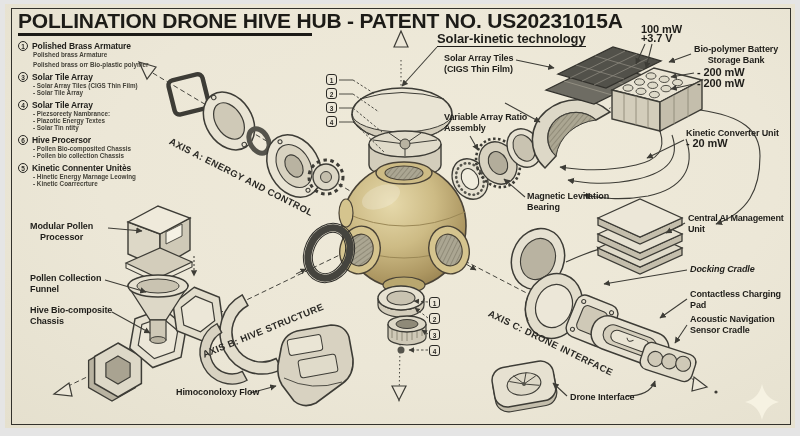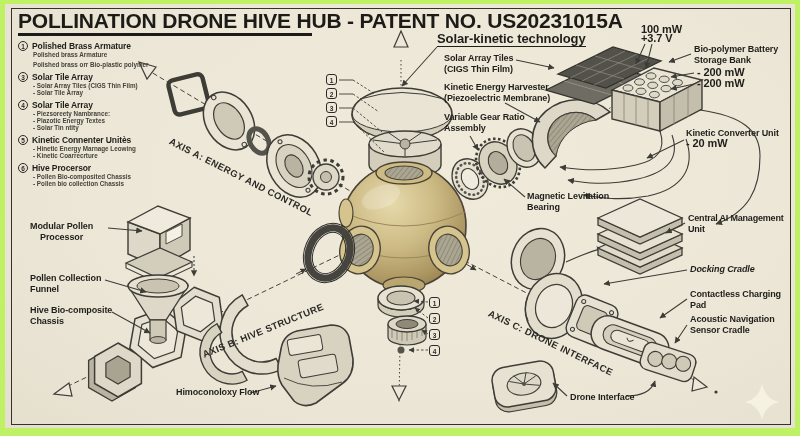--- a/index.html
+++ b/index.html
@@ -1,16 +1,16 @@
 <!DOCTYPE html>
 <html><head>
 <meta charset="utf-8">
 <style>
   html,body{margin:0;padding:0;background:#21201c;}
-  .page{position:relative;width:800px;height:436px;background:#bef264;overflow:hidden;
+  .page{position:relative;width:800px;height:436px;background:#e5e5e5;overflow:hidden;
         font-family:"Liberation Sans",sans-serif;}
   .paper{position:absolute;left:5px;top:4px;right:5px;bottom:8px;
          background:radial-gradient(ellipse at 55% 40%, #efead9 0%, #ece7d7 55%, #e5e0ce 100%);}
   .frame{position:absolute;left:11px;top:8px;right:9px;bottom:11px;
          border:1.4px solid #33322c;pointer-events:none;}
   .artwork{position:absolute;left:0;top:0;}
   .title{position:absolute;left:18px;top:9px;font-weight:700;font-size:21px;
          letter-spacing:-0.2px;color:#1c1b17;white-space:nowrap;}
   .title-underline{position:absolute;left:18px;top:33px;width:294px;height:2.6px;background:#1c1b17;}
   .parts-list{position:absolute;left:18px;top:41px;width:180px;}
@@ -362,46 +362,44 @@
       <div class="pl-head">
           <span class="pl-num">4</span>
           <span class="pl-name">Solar Tile Array</span>
         </div>
       <div class="pl-det">- Piezsoreety Nambrance:</div>
       <div class="pl-det">- Plazotic Energy Textes</div>
       <div class="pl-det">- Solar Tin ntity</div>
     </div>
     <div class="pl-item">
       <div class="pl-head">
+          <span class="pl-num">6</span>
+          <span class="pl-name">Hive Procersor</span>
+        </div>
+      <div class="pl-det">- Pollen Bio-composited Chassis</div>
+      <div class="pl-det">- Pollen bio collection Chassis</div>
+    </div>
+    <div class="pl-item">
+      <div class="pl-head">
           <span class="pl-num">5</span>
           <span class="pl-name">Kinetic Connenter Unitès</span>
         </div>
       <div class="pl-det">- Hinetic Energy Marnage Leowing</div>
       <div class="pl-det">- Kinetic Coarrecrture</div>
     </div>
-    <div class="pl-item">
-      <div class="pl-head">
-          <span class="pl-num">6</span>
-          <span class="pl-name">Hive Procersor</span>
-        </div>
-      <div class="pl-det">- Pollen Bio-composited Chassis</div>
-      <div class="pl-det">- Pollen bio collection Chassis</div>
-    </div>
   </div>
 
   <div class="lbl heading" style="left:437px;top:34px;">Solar-kinetic technology</div>
   <div class="lbl" style="left:444px;top:53px;">Solar Array Tiles
 (CIGS Thin Film)</div>
-  <div class="lbl" style="left:444px;top:82px;">Kinetic Energy Harvester
-(Piezoelectric Membrane)</div>
-  <div class="lbl" style="left:444px;top:112px;">Variable Gear Ratio
+  <div class="lbl" style="left:444px;top:112px;">Variable Array Ratio
 Assembly</div>
   <div class="lbl small" style="left:641px;top:25px;">100 mW
 +3.7 V</div>
-  <div class="lbl" style="left:694px;top:44px;">Bio-polymer Battery
+  <div class="lbl" style="left:694px;top:44px;text-align:center;">Bio-polymer Battery
 Storage Bank</div>
   <div class="lbl small" style="left:697px;top:68px;">- 200 mW</div>
   <div class="lbl small" style="left:697px;top:79px;">- 200 mW</div>
   <div class="lbl" style="left:686px;top:128px;">Kinetic Converter Unit</div>
   <div class="lbl small" style="left:686px;top:139px;">- 20 mW</div>
   <div class="lbl" style="left:527px;top:191px;">Magnetic Levitation
 Bearing</div>
   <div class="lbl" style="left:688px;top:213px;letter-spacing:-0.2px;">Central AI Management
 Unit</div>
   <div class="lbl" style="left:690px;top:264px;font-style:italic;">Docking Cradle</div>

